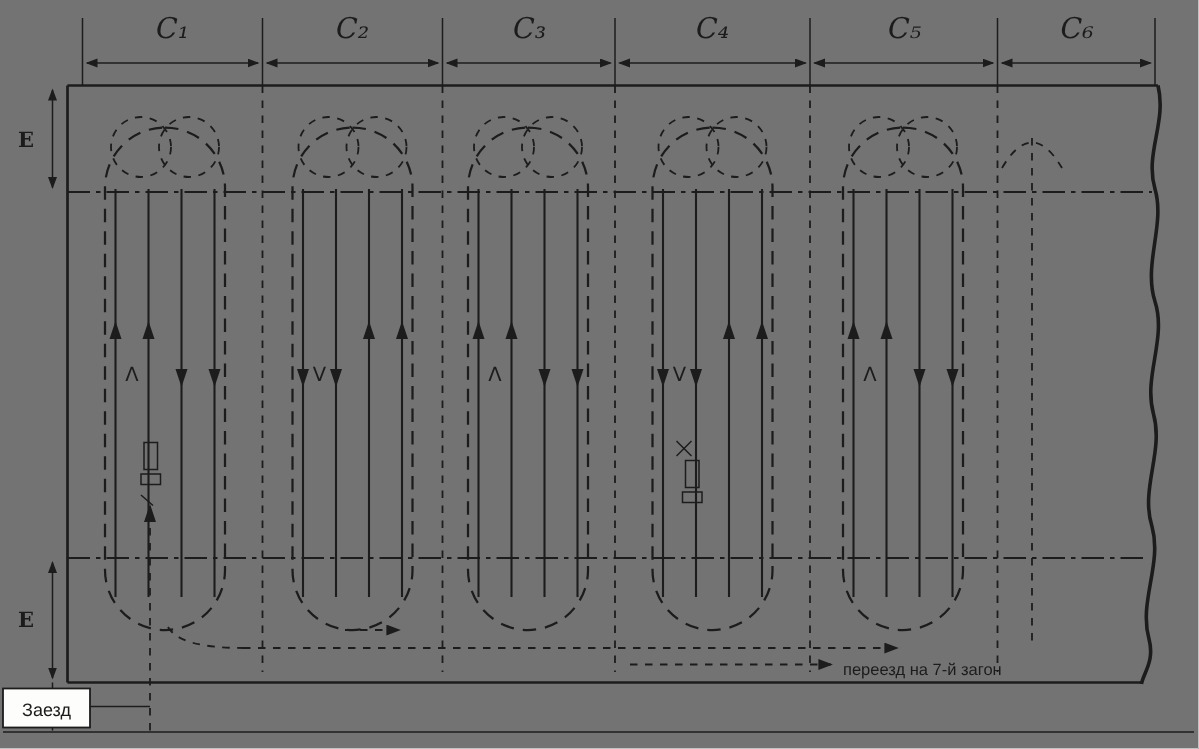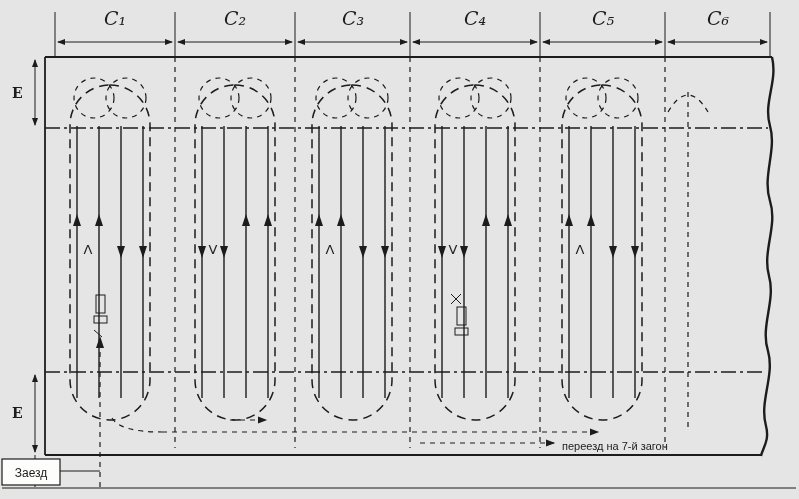--- a/index.html
+++ b/index.html
@@ -1,16 +1,16 @@
 <!DOCTYPE html>
 <html><head>
 <meta charset="utf-8">
 <style>
   html,body{margin:0;padding:0;background:#ffffff;}
-  .stage{position:relative;width:799px;height:499px;background:#e5e5e5;overflow:hidden;
+  .stage{position:relative;width:799px;height:499px;background:#737373;overflow:hidden;
          font-family:"DejaVu Sans",sans-serif;}
   svg{display:block;}
   .thin   {stroke:#1c1c1c;stroke-width:1;fill:none;}
   .solid  {stroke:#1c1c1c;stroke-width:1.4;fill:none;}
   .border {stroke:#1c1c1c;stroke-width:1.8;fill:none;}
   .dash   {stroke:#1c1c1c;stroke-width:1.5;fill:none;stroke-dasharray:9 6;}
   .dashfine{stroke:#1c1c1c;stroke-width:1.2;fill:none;stroke-dasharray:5 5;}
   .dashdot{stroke:#1c1c1c;stroke-width:1.3;fill:none;stroke-dasharray:15 4 3 4;}
   .wavy   {stroke:#1c1c1c;stroke-width:2.4;fill:none;}
   .arr    {fill:#1c1c1c;stroke:none;}

